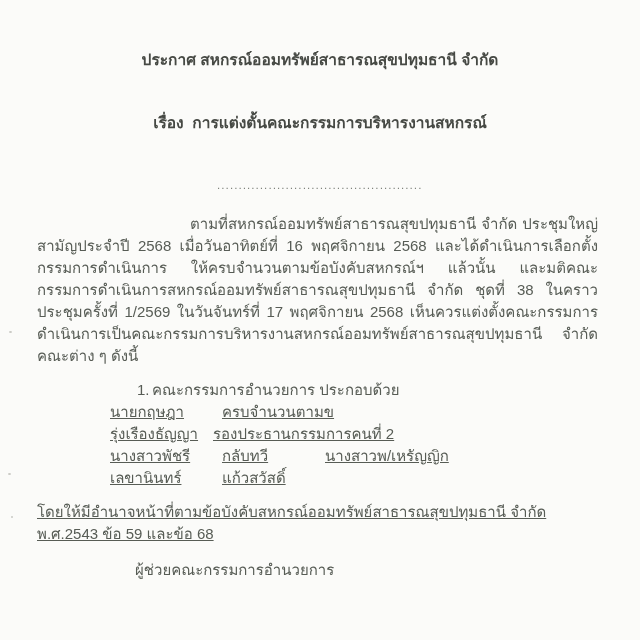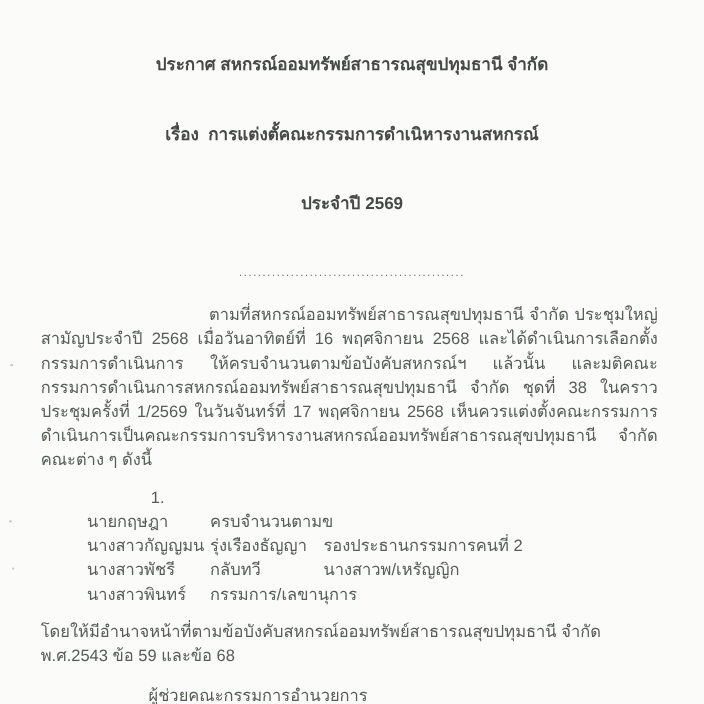--- a/index.html
+++ b/index.html
@@ -48,33 +48,34 @@
   .section-heading {
     display: flex;
     margin-left: 137px;
     margin-top: 4px;
     line-height: 22px;
   }
   .section-heading .num { width: 15px; flex: 0 0 15px; }
   
   .member-row {
     display: flex;
-    margin-left: 79px;
+    margin-left: 110px;
     line-height: 22px;
+    text-decoration: underline;
   }
   .member-row .first { flex: 0 0 112px; }
   .member-row .last  { flex: 0 0 103px; }
   .member-row .pos   { flex: 1; }
   
   .authority-note {
     margin-left: 37px;
     margin-right: 40px;
     line-height: 22px;
   }
-  .note-1 { margin-top: 12px; }
+  .note-1 { margin-top: 12px; text-decoration: underline; }
   
   .subsection-title {
     margin-left: 135px;
     margin-top: 14px;
     line-height: 22px;
   }
   
   .speck {
     position: absolute;
     background: #c9cac4;
@@ -88,47 +89,46 @@
 <body>
 
 <div class="doc">
 
   <div class="speck s1"></div>
   <div class="speck s2"></div>
   <div class="speck s3"></div>
 
   <div class="doc-header">
     <div>ประกาศ สหกรณ์ออมทรัพย์สาธารณสุขปทุมธานี จำกัด</div>
-    <div>เรื่อง  การแต่งตั้คณะกรรมการดำเนิหารงานสหกรณ์</div>
-    <div>ประจำปี 2569</div>
+    <div>เรื่อง  การแต่งตั้นคณะกรรมการบริหารงานสหกรณ์</div>
   </div>
   <div class="dots-divider">................................................</div>
 
   <div class="intro">ตามที่สหกรณ์ออมทรัพย์สาธารณสุขปทุมธานี จำกัด ประชุมใหญ่สามัญประจำปี 2568 เมื่อวันอาทิตย์ที่ 16 พฤศจิกายน 2568 และได้ดำเนินการเลือกตั้ง กรรมการดำเนินการ ให้ครบจำนวนตามข้อบังคับสหกรณ์ฯ แล้วนั้น และมติคณะกรรมการดำเนินการสหกรณ์ออมทรัพย์สาธารณสุขปทุมธานี จำกัด ชุดที่ 38 ในคราวประชุมครั้งที่ 1/2569 ในวันจันทร์ที่ 17 พฤศจิกายน 2568 เห็นควรแต่งตั้งคณะกรรมการดำเนินการเป็นคณะกรรมการบริหารงานสหกรณ์ออมทรัพย์สาธารณสุขปทุมธานี จำกัด คณะต่าง ๆ ดังนี้</div>
 
   <div class="section-heading">
     <span class="num">1.</span>
+    <span>คณะกรรมการอำนวยการ ประกอบด้วย</span>
   </div>
 
   <div class="member-row">
     <span class="first">นายกฤษฎา</span>
     <span class="pos">ครบจำนวนตามข</span>
   </div>
   <div class="member-row">
-    <span class="first">นางสาวกัญญมน</span>
     <span class="last">รุ่งเรืองธัญญา</span>
     <span class="pos">รองประธานกรรมการคนที่ 2</span>
   </div>
   <div class="member-row">
     <span class="first">นางสาวพัชรี</span>
     <span class="last">กลับทวี</span>
     <span class="pos">นางสาวพ/เหรัญญิก</span>
   </div>
   <div class="member-row">
-    <span class="first">นางสาวพินทร์</span>
-    <span class="pos">กรรมการ/เลขานุการ</span>
+    <span class="first">เลขานินทร์</span>
+    <span class="last">แก้วสวัสดิ์</span>
   </div>
 
   <div class="authority-note note-1">โดยให้มีอำนาจหน้าที่ตามข้อบังคับสหกรณ์ออมทรัพย์สาธารณสุขปทุมธานี จำกัด พ.ศ.2543 ข้อ 59 และข้อ 68</div>
 
   <div class="subsection-title">ผู้ช่วยคณะกรรมการอำนวยการ</div>
 
 </div>
 
 </body></html>

